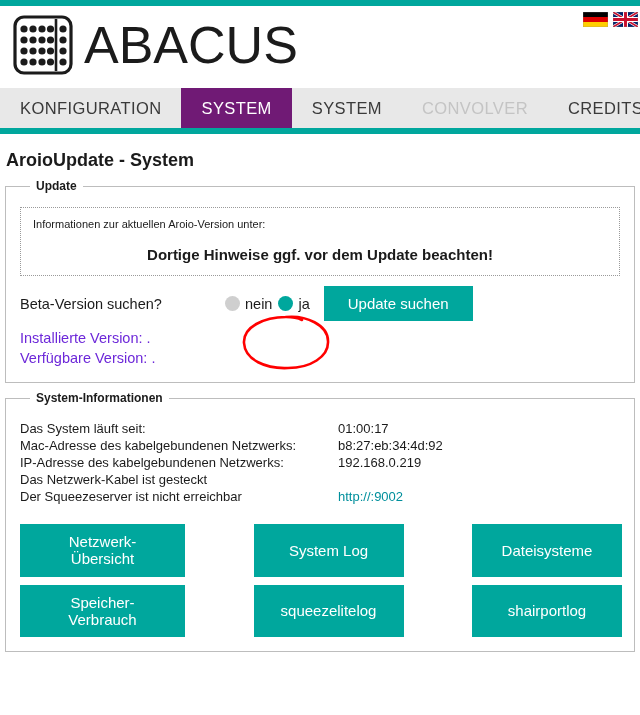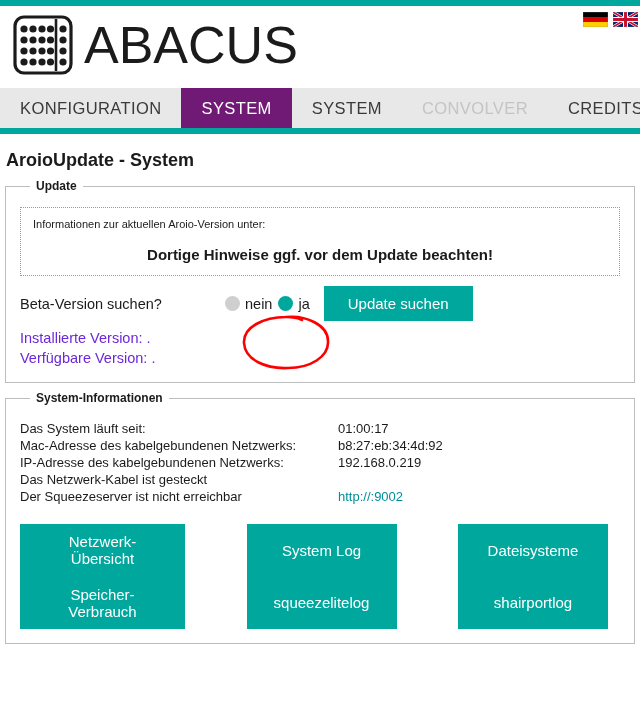--- a/index.html
+++ b/index.html
@@ -218,21 +218,22 @@
     color: #008f9c;
     text-decoration: none;
     cursor: pointer;
   }
 
   
   .btn-grid {
     display: grid;
     grid-template-columns: 165px 1fr 150px 1fr 150px;
     grid-template-rows: auto auto;
-    margin: 18px 14px 2px 2px;
+    row-gap: 8px;
+    margin: 18px 0 2px 2px;
   }
   .btn-grid .gap { }
   .btn-grid .btn { width: 100%; box-sizing: border-box; }
 
   
   .annotation-ellipse {
     position: absolute;
     left: 240px;
     top: 313px;
     width: 92px;

